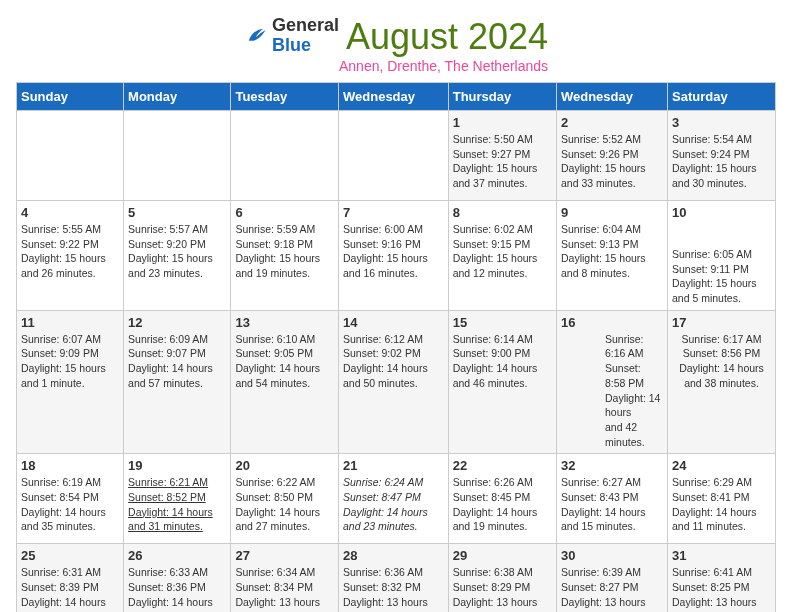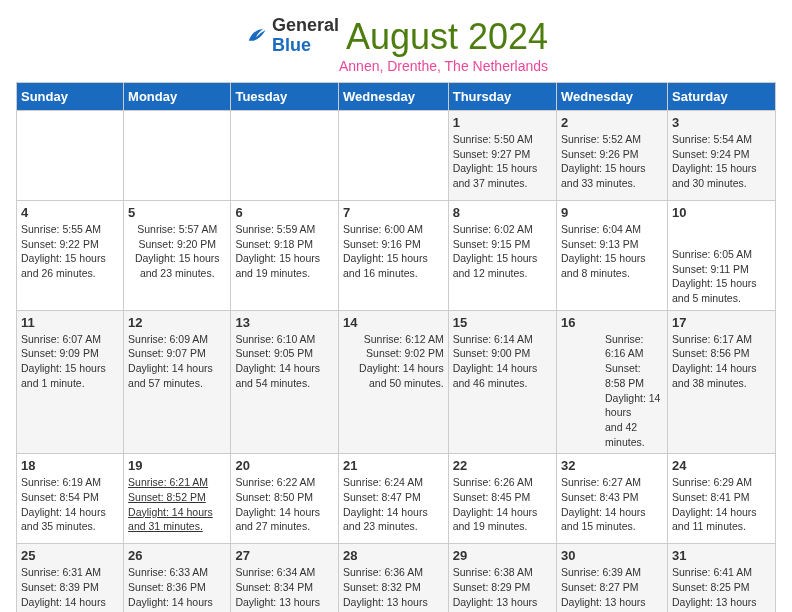--- a/index.html
+++ b/index.html
@@ -154,21 +154,21 @@
       <tr>
         <td>
           <div class="day-num">4</div>
           <div class="day-info" style="white-space: pre-line;">Sunrise: 5:55 AM
 Sunset: 9:22 PM
 Daylight: 15 hours
 and 26 minutes.</div>
         </td>
         <td>
           <div class="day-num">5</div>
-          <div class="day-info" style="white-space: pre-line; text-align: center;">Sunrise: 5:57 AM
+          <div class="day-info" style="white-space: pre-line;">Sunrise: 5:57 AM
 Sunset: 9:20 PM
 Daylight: 15 hours
 and 23 minutes.</div>
         </td>
         <td>
           <div class="day-num">6</div>
           <div class="day-info" style="white-space: pre-line;">Sunrise: 5:59 AM
 Sunset: 9:18 PM
 Daylight: 15 hours
 and 19 minutes.</div>
@@ -219,42 +219,42 @@
         </td>
         <td>
           <div class="day-num">13</div>
           <div class="day-info" style="white-space: pre-line;">Sunrise: 6:10 AM
 Sunset: 9:05 PM
 Daylight: 14 hours
 and 54 minutes.</div>
         </td>
         <td>
           <div class="day-num">14</div>
-          <div class="day-info" style="white-space: pre-line; text-align: right;">Sunrise: 6:12 AM
+          <div class="day-info" style="white-space: pre-line;">Sunrise: 6:12 AM
 Sunset: 9:02 PM
 Daylight: 14 hours
 and 50 minutes.</div>
         </td>
         <td>
           <div class="day-num">15</div>
           <div class="day-info" style="white-space: pre-line;">Sunrise: 6:14 AM
 Sunset: 9:00 PM
 Daylight: 14 hours
 and 46 minutes.</div>
         </td>
         <td>
           <div class="day-num">16</div>
           <div class="day-info" style="white-space: pre-line; margin-left: 44px;">Sunrise: 6:16 AM
 Sunset: 8:58 PM
 Daylight: 14 hours
 and 42 minutes.</div>
         </td>
         <td>
           <div class="day-num">17</div>
-          <div class="day-info" style="white-space: pre-line;">Sunrise: 6:17 AM
+          <div class="day-info" style="white-space: pre-line; text-align: center;">Sunrise: 6:17 AM
 Sunset: 8:56 PM
 Daylight: 14 hours
 and 38 minutes.</div>
         </td>
       </tr>
       <tr>
         <td>
           <div class="day-num">18</div>
           <div class="day-info" style="white-space: pre-line;">Sunrise: 6:19 AM
 Sunset: 8:54 PM
@@ -270,21 +270,21 @@
         </td>
         <td>
           <div class="day-num">20</div>
           <div class="day-info" style="white-space: pre-line;">Sunrise: 6:22 AM
 Sunset: 8:50 PM
 Daylight: 14 hours
 and 27 minutes.</div>
         </td>
         <td>
           <div class="day-num">21</div>
-          <div class="day-info" style="white-space: pre-line;">Sunrise: 6:24 AM
+          <div class="day-info" style="white-space: pre-line; font-style: italic;">Sunrise: 6:24 AM
 Sunset: 8:47 PM
 Daylight: 14 hours
 and 23 minutes.</div>
         </td>
         <td>
           <div class="day-num">22</div>
           <div class="day-info" style="white-space: pre-line;">Sunrise: 6:26 AM
 Sunset: 8:45 PM
 Daylight: 14 hours
 and 19 minutes.</div>

